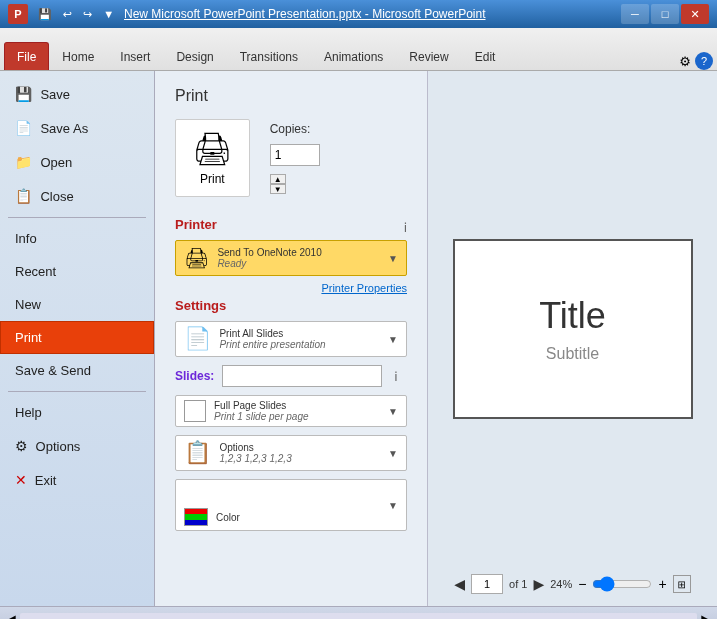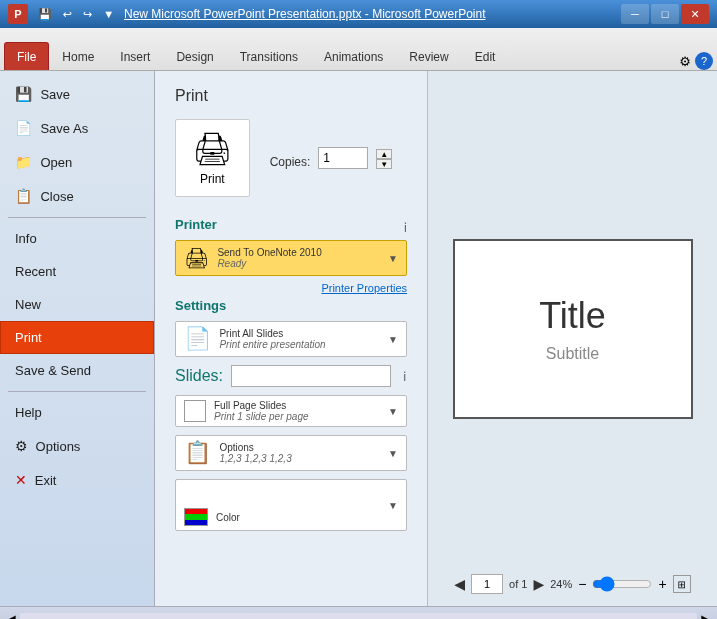--- a/index.html
+++ b/index.html
@@ -118,34 +118,34 @@
     .print-button-container {
       display: flex; flex-direction: column; align-items: center;
       border: 1px solid #ccc;
       padding: 10px 16px;
       background: white;
       cursor: pointer;
       border-radius: 2px;
       min-width: 70px;
     }
     .print-icon { font-size: 32px; margin-bottom: 4px; }
-    .copies-row { display: flex; align-items: flex-end; gap: 8px; }
+    .copies-row { display: flex; align-items: flex-start; gap: 8px; flex-direction: column; }
     .copies-label { font-size: 12px; color: #333; }
     .copies-input {
       width: 50px; height: 22px;
       border: 1px solid #aaa;
       padding: 1px 4px;
       font-size: 12px;
     }
     .spinner { display: flex; flex-direction: column; }
     .spin-btn { width: 16px; height: 10px; border: 1px solid #aaa; background: #f0f0f0; font-size: 8px; cursor: pointer; display: flex; align-items: center; justify-content: center; }
 
     
     .section-header {
-      font-size: 13px; font-weight: bold; color: #0f766e;
+      font-size: 13px; font-weight: bold; color: #b91c1c;
       margin-bottom: 8px; margin-top: 4px;
     }
     .info-row { display: flex; align-items: center; justify-content: space-between; }
 
     .printer-dropdown {
       background: #ffd966;
       border: 1px solid #c8a000;
       border-radius: 2px;
       padding: 5px 8px;
       display: flex;
@@ -180,21 +180,21 @@
     }
     .setting-info { display: flex; align-items: center; flex: 1; }
     .setting-main { font-size: 10px; color: #333; }
     .setting-sub { font-size: 10px; color: #666; font-style: italic; }
     .dropdown-arrow { font-size: 10px; color: #555; }
 
     .slides-row {
       display: flex; align-items: center; gap: 8px;
       margin-bottom: 8px;
     }
-    .slides-label { font-size: 16px; color: #0f766e; }
+    .slides-label { font-size: 12px; color: #6d28d9; font-weight: bold; }
     .slides-input { width: 160px; height: 22px; border: 1px solid #aaa; padding: 1px 4px; font-size: 12px; }
 
     .color-dropdown {
       border: 1px solid #bbb;
       background: white;
       border-radius: 2px;
       padding: 4px 8px;
       display: flex;
       align-items: center;
       justify-content: space-between;

